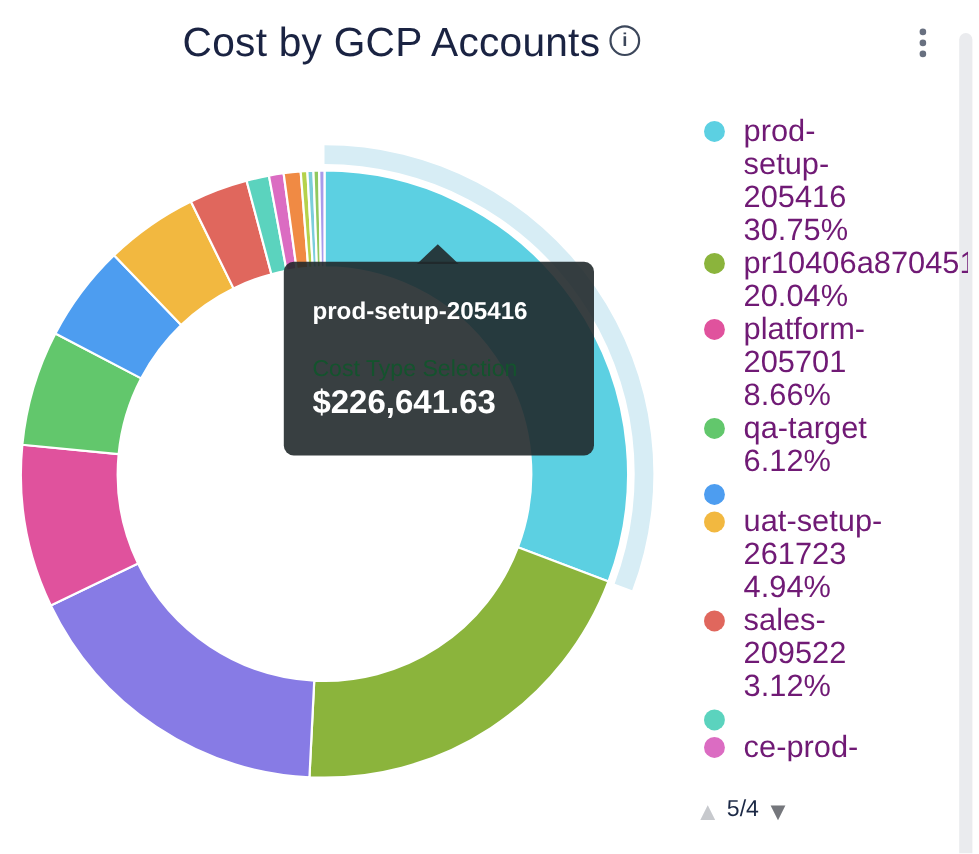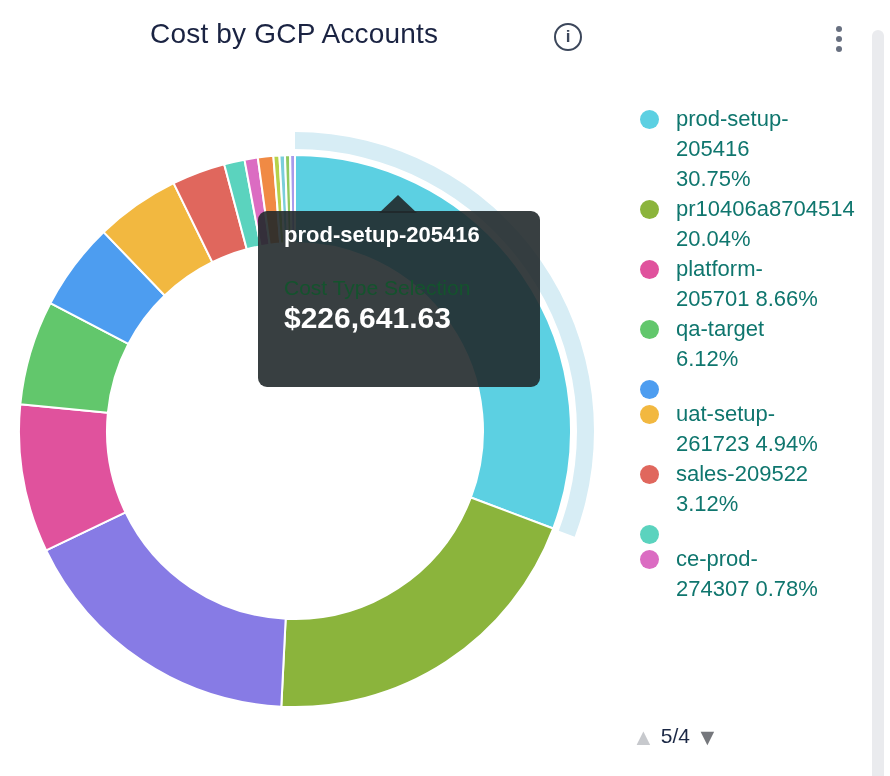--- a/index.html
+++ b/index.html
@@ -1,56 +1,56 @@
 <!DOCTYPE html>
 <html><head>
 <meta charset="utf-8">
 <style>
   * { margin: 0; padding: 0; box-sizing: border-box; }
   html, body { width: 890px; height: 776px; background: #ffffff; overflow: hidden;
     font-family: "Liberation Sans", sans-serif; }
   .card { position: relative; width: 890px; height: 776px; background: #ffffff; }
 
   
-  .title { position: absolute; left: 150px; top: 18px; font-size: 28px; font-weight: 500;
+  .title { position: absolute; left: 166px; top: 18px; font-size: 37px; font-weight: 500;
     color: #1a2342; letter-spacing: 0.2px; }
   .info-icon { position: absolute; left: 554px; top: 23px; width: 28px; height: 28px;
     border: 2.5px solid #3c475b; border-radius: 50%; color: #3c475b;
     font-size: 17px; font-weight: 600; text-align: center; line-height: 23px; cursor: pointer; }
   .kebab { position: absolute; left: 830px; top: 18px; width: 18px; height: 42px; cursor: pointer;
     display: flex; flex-direction: column; align-items: center; justify-content: center; gap: 4px; }
   .kebab span { width: 6px; height: 6px; border-radius: 50%; background: #687080; }
 
   
   .edge-strip { position: absolute; left: 872px; top: 30px; width: 12px; height: 746px;
     background: #eaebee; border-radius: 6px 6px 0 0; }
 
   
   svg.donut { position: absolute; left: 0; top: 0; }
   svg.donut path { cursor: pointer; }
 
   
-  .tooltip { position: absolute; left: 258px; top: 211px; width: 282px; height: 176px;
-    background: rgba(32, 39, 42, 0.89); border-radius: 9px; padding: 11px 26px 0 26px;
+  .tooltip { position: absolute; left: 258px; top: 238px; width: 282px; height: 176px;
+    background: rgba(32, 39, 42, 0.89); border-radius: 9px; padding: 32px 26px 0 26px;
     color: #ffffff; z-index: 5; }
   .tooltip .arrow { position: absolute; top: -16px; left: 121px; width: 0; height: 0;
     border-left: 19px solid transparent; border-right: 19px solid transparent;
     border-bottom: 18px solid rgba(32, 39, 42, 0.89); }
   .tooltip .tt-title { font-size: 22px; font-weight: 700; margin-bottom: 26px; }
   .tooltip .tt-label { font-size: 21px; font-weight: 400; color: #14532d; line-height: 28px; }
   .tooltip .tt-value { font-size: 30px; font-weight: 700; line-height: 31px; }
 
   
   .legend { position: absolute; left: 640px; top: 104px; width: 240px; height: 588px;
     overflow: hidden; }
   .legend-item { display: flex; align-items: flex-start; cursor: pointer; }
   .legend-item .dot { flex: 0 0 auto; width: 19px; height: 19px; border-radius: 50%;
     margin: 6px 17px 0 0; }
-  .legend-item .legend-label { width: 142px; font-size: 22px; line-height: 30px;
-    color: #0f766e; overflow: visible; white-space: normal; }
+  .legend-item .legend-label { width: 142px; font-size: 28px; line-height: 30px;
+    color: #701a75; overflow: visible; white-space: normal; }
 
   
   .pager { position: absolute; left: 632px; top: 724px; display: flex; align-items: center;
     gap: 6px; font-size: 21px; color: #1b2845; }
   .pager .arrow-up { font-size: 23px; color: #c7c9cd; cursor: pointer; line-height: 1; }
   .pager .arrow-down { font-size: 23px; color: #75777c; cursor: pointer; line-height: 1; }
   .pager .page-label { font-weight: 400; padding-bottom: 2px; }
 </style>
 </head>
 <body>

